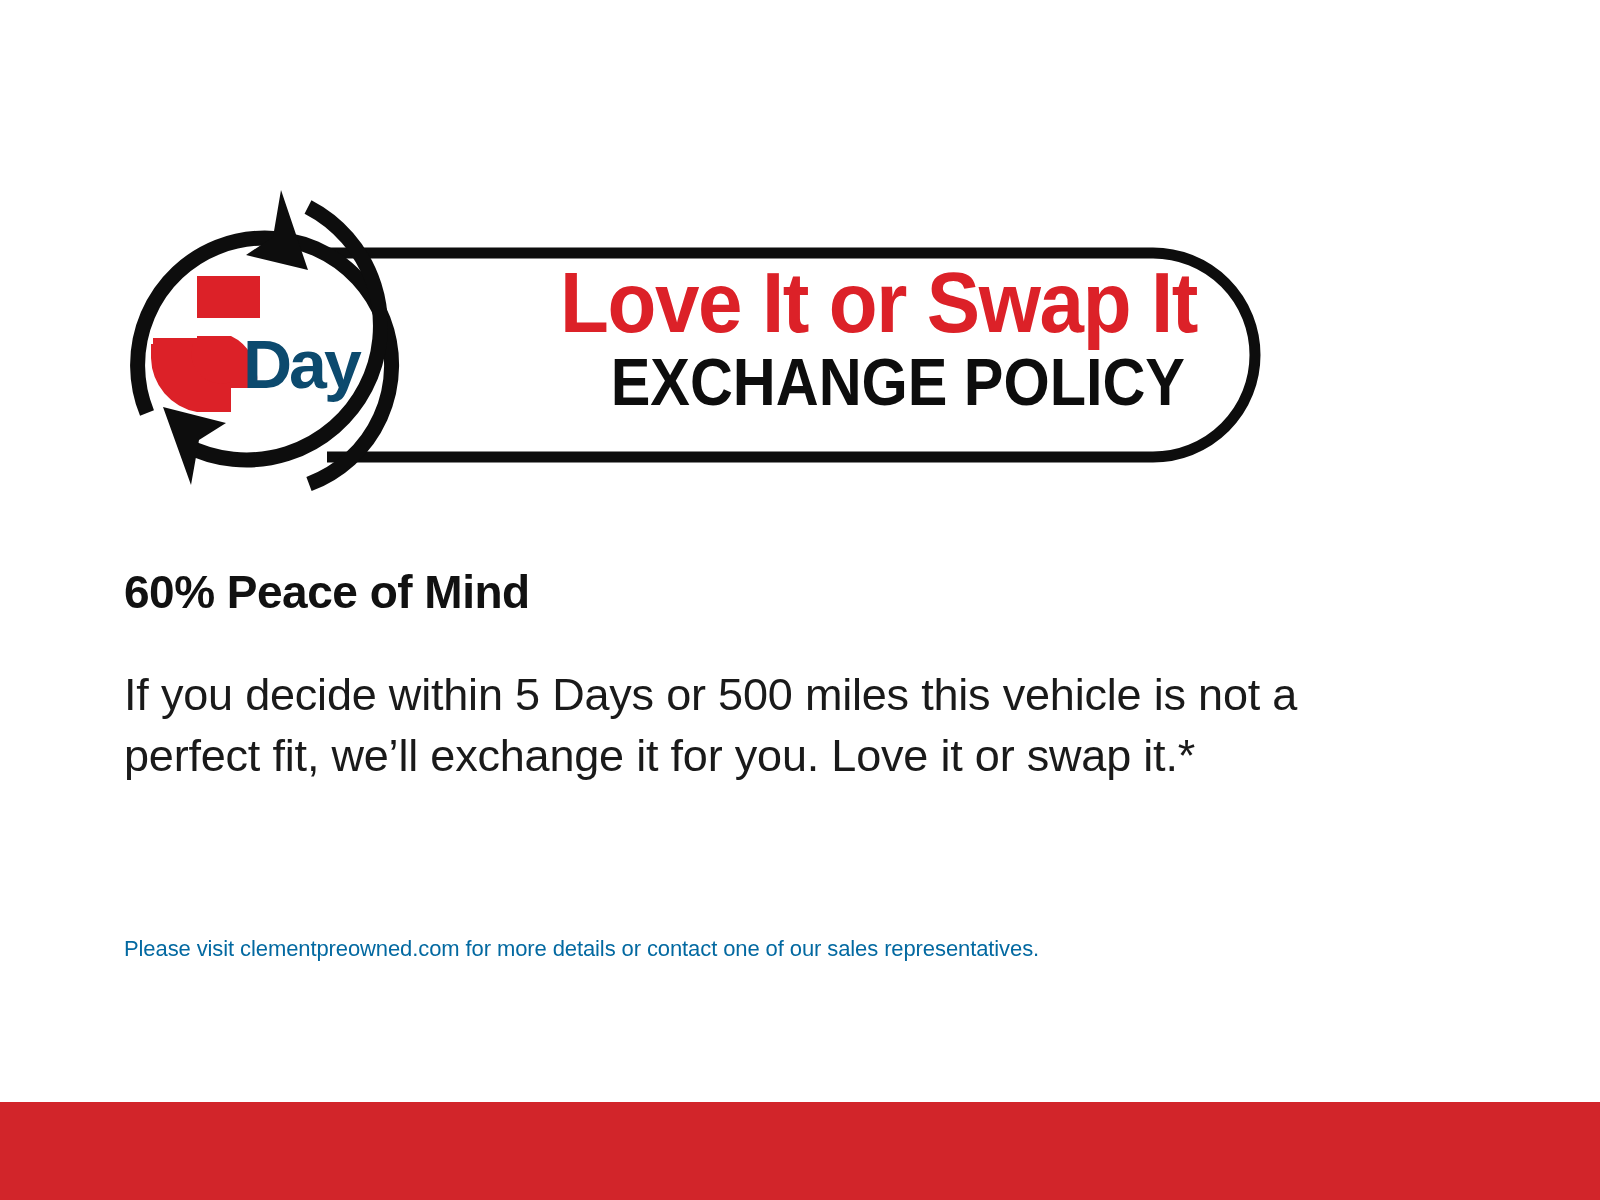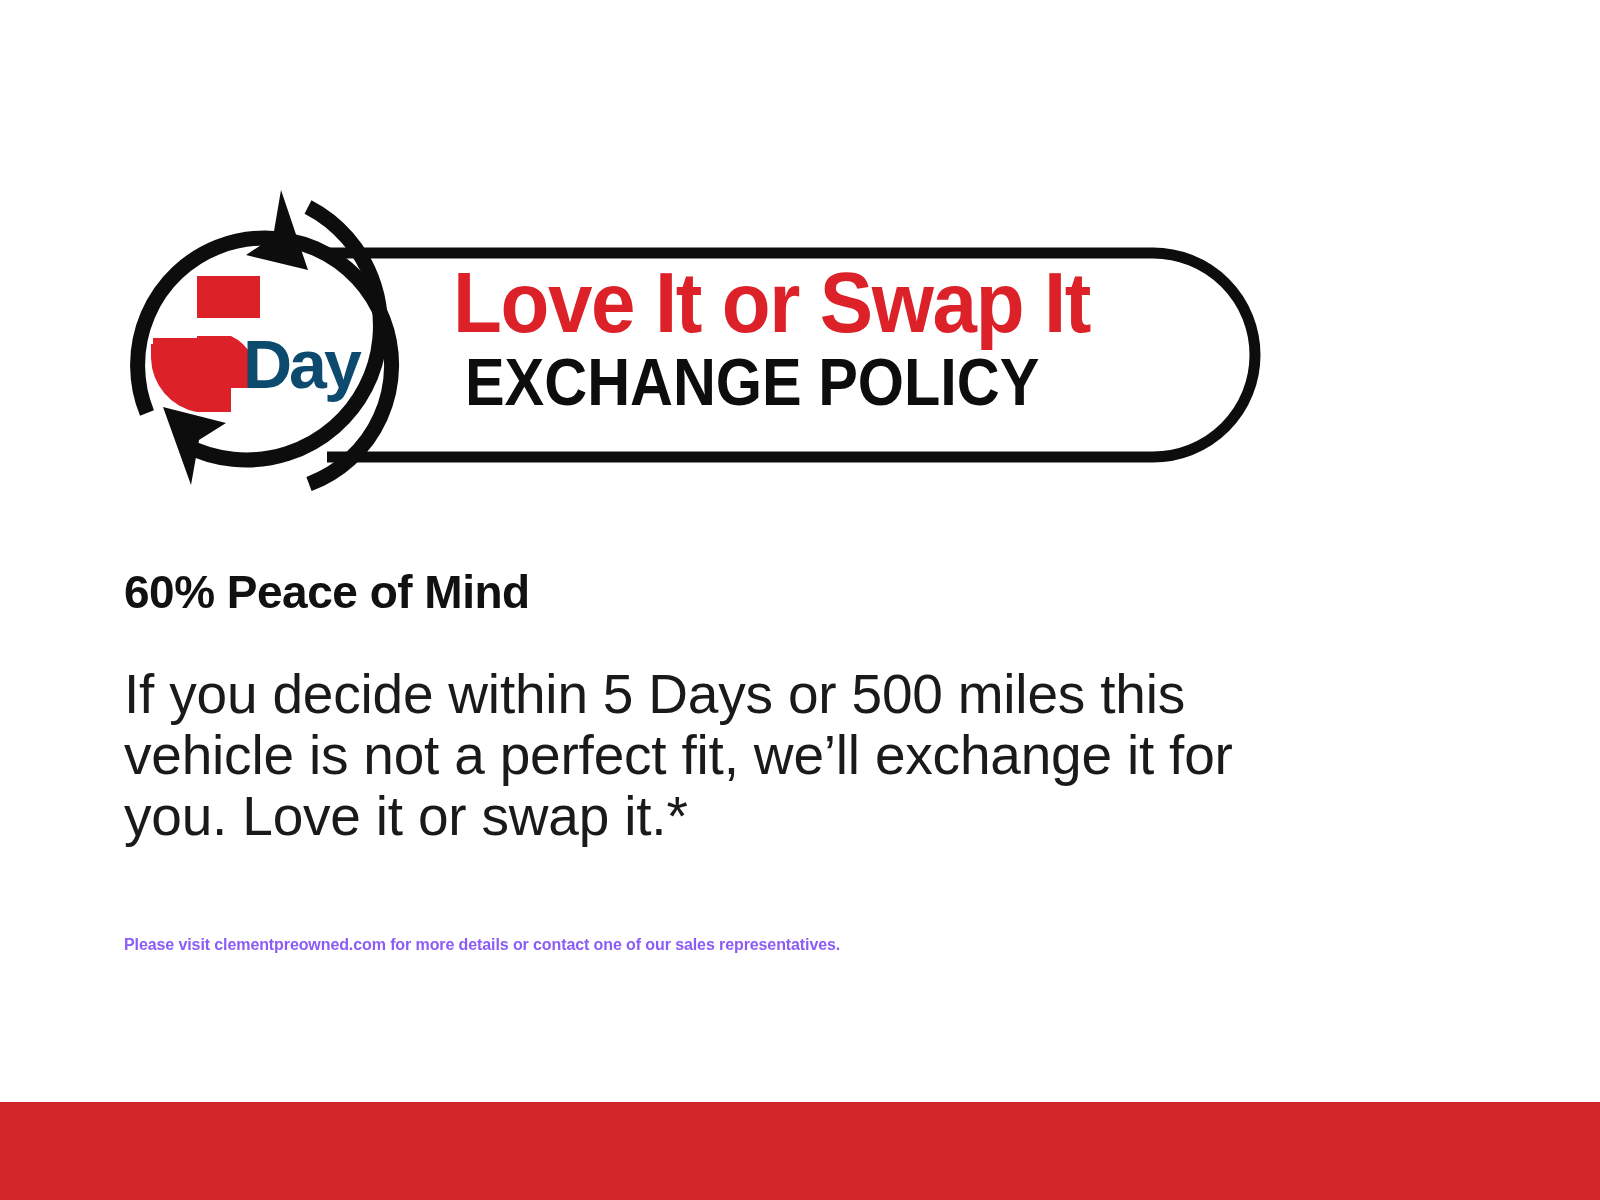--- a/index.html
+++ b/index.html
@@ -38,21 +38,21 @@
     height: 310px;
     overflow: visible;
   }
 
   
   #capsule-text {
     position: absolute;
     left: 330px;
     top: 75px;
     width: 800px;
-    text-align: left;
+    text-align: right;
     pointer-events: none;
   }
   #headline-primary {
     font-family: "Liberation Sans Narrow", "Liberation Sans", sans-serif;
     font-weight: bold;
     font-size: 86px;
     line-height: 0.98;
     letter-spacing: -1.5px;
     color: #DC2128;
     white-space: nowrap;
@@ -114,37 +114,37 @@
     color: #111111;
   }
 
   #bodycopy {
     position: absolute;
     left: 124px;
     top: 664px;
     width: 1210px;
     font-family: "Liberation Sans", sans-serif;
     font-weight: normal;
-    font-size: 55px;
+    font-size: 45px;
     line-height: 61px;
     letter-spacing: -0.2px;
     color: #1a1a1a;
   }
 
   #footnote {
     position: absolute;
     left: 124px;
     top: 935px;
     width: 1330px;
     font-family: "Liberation Sans", sans-serif;
-    font-weight: bold;
-    font-size: 16px;
+    font-weight: normal;
+    font-size: 22px;
     line-height: 1.3;
     letter-spacing: -0.1px;
-    color: #8b5cf6;
+    color: #0369a1;
   }
 
   
   #bottom-bar {
     position: absolute;
     left: 0;
     top: 1102px;
     width: 1600px;
     height: 98px;
     background: #D2252A;

